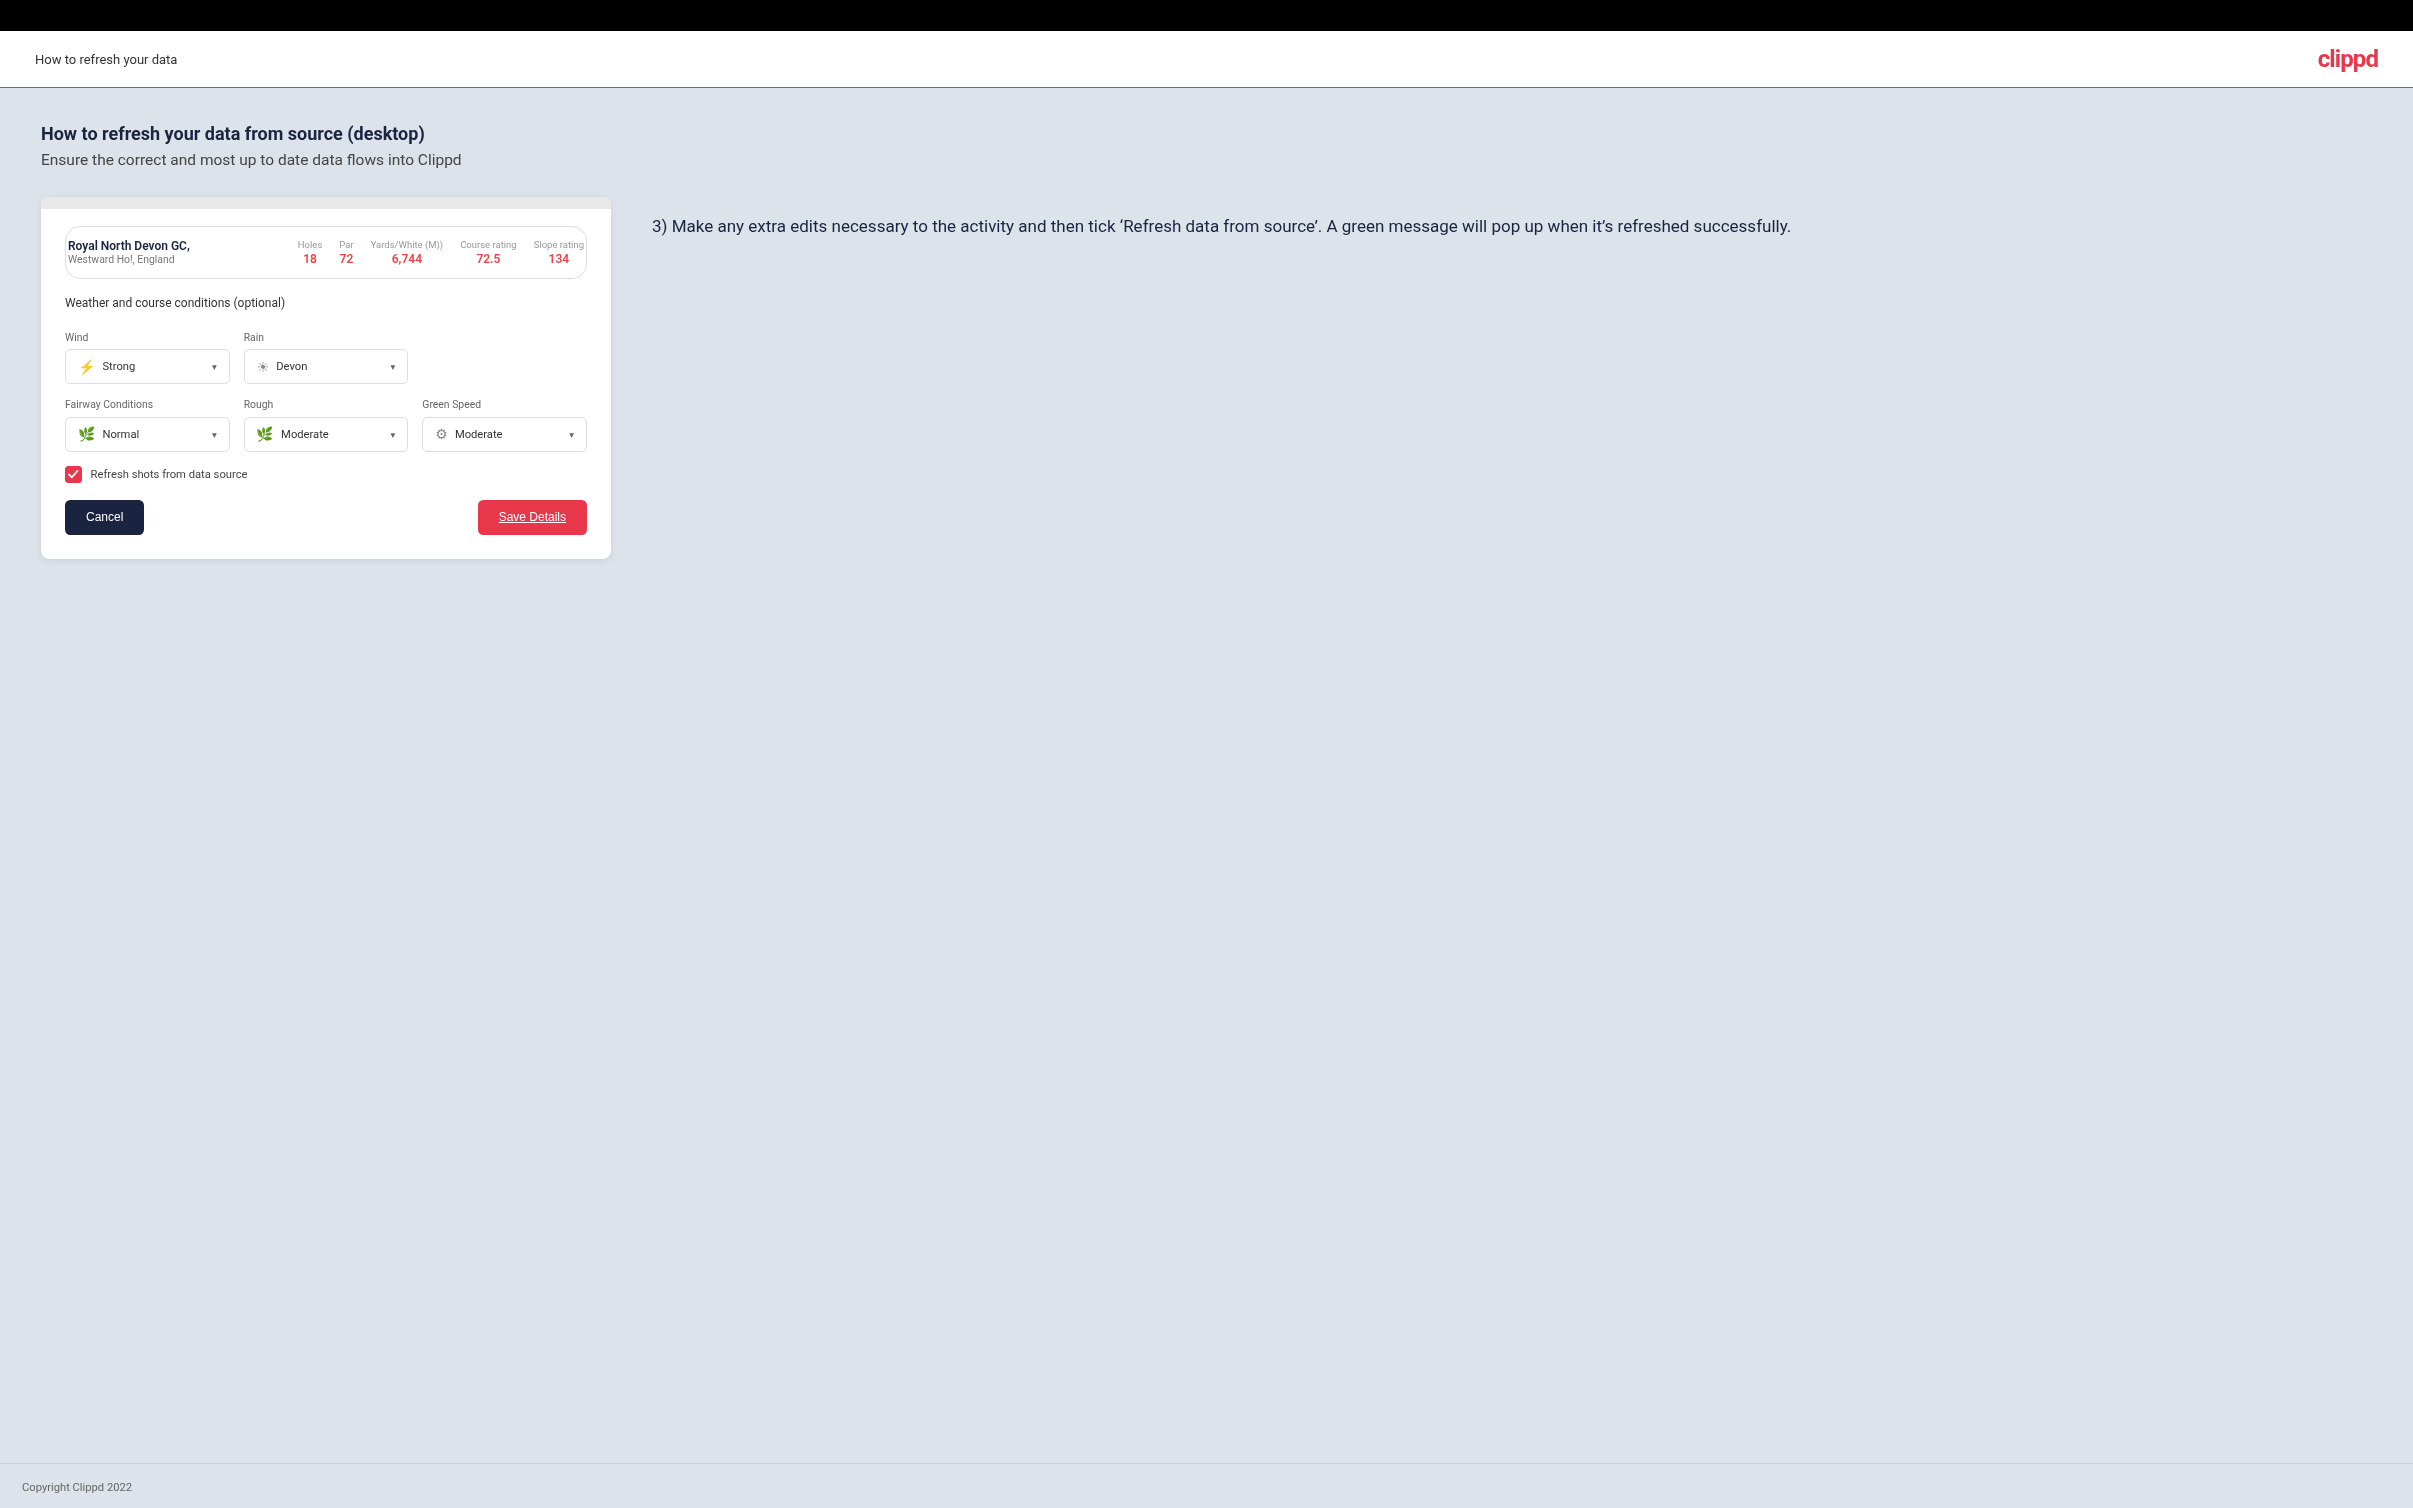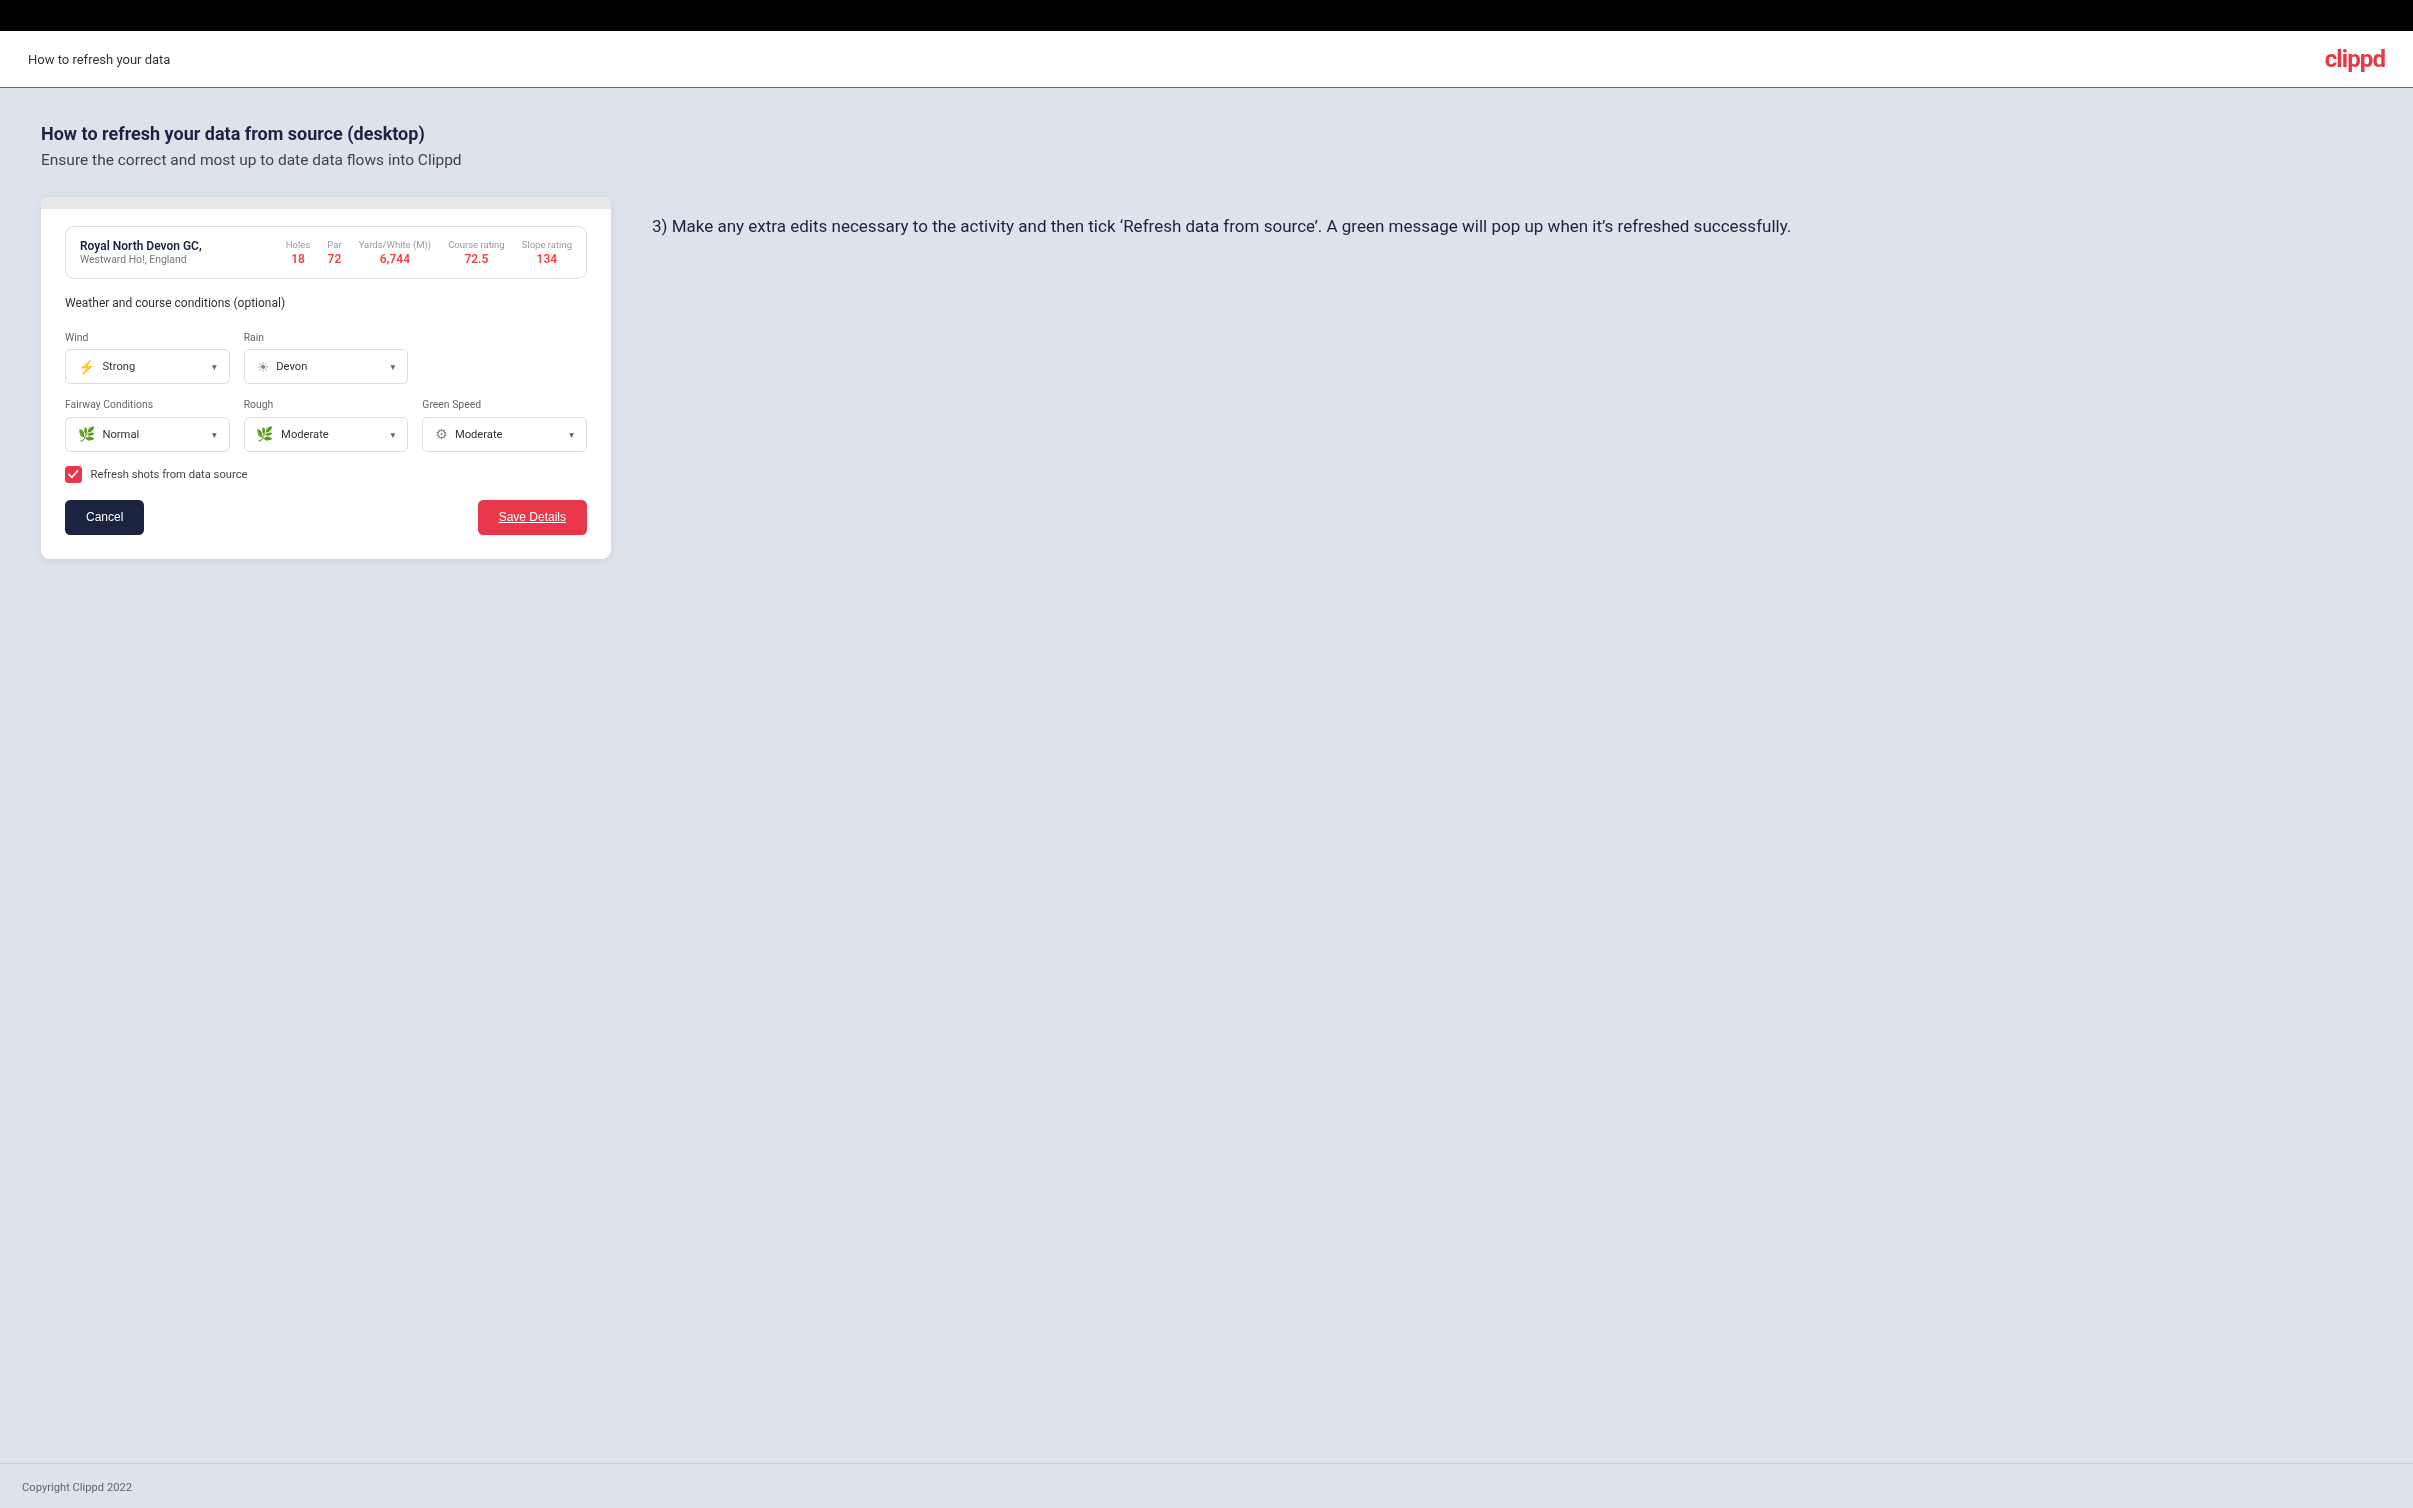--- a/index.html
+++ b/index.html
@@ -10,21 +10,21 @@
       display: flex;
       flex-direction: column;
     }
     .top-bar {
       background: #000;
       height: 31px;
       flex-shrink: 0;
     }
     .header {
       background: #fff;
-      padding: 14px 28px;
+      padding: 14px 35px;
       display: flex;
       align-items: center;
       justify-content: space-between;
       border-bottom: 1.7px solid #e8374a;
     }
     .header-title {
       font-size: 13px;
       color: #333;
       font-weight: 400;
     }
@@ -122,22 +122,22 @@
     .game-type-btn.active {
       background: #1a2340;
       color: #fff;
     }
     .game-type-btn.inactive {
       background: #fff;
       color: #333;
     }
     .course-info-box {
       border: 0.9px solid #ddd;
-      border-radius: 9px;
-      padding: 12px 14px;
+      border-radius: 15px;
+      padding: 12px 2px;
       margin-bottom: 17px;
       display: flex;
       align-items: center;
       gap: 14px;
     }
     .course-name-area {
       flex: 1;
     }
     .course-name {
       font-size: 12px;

